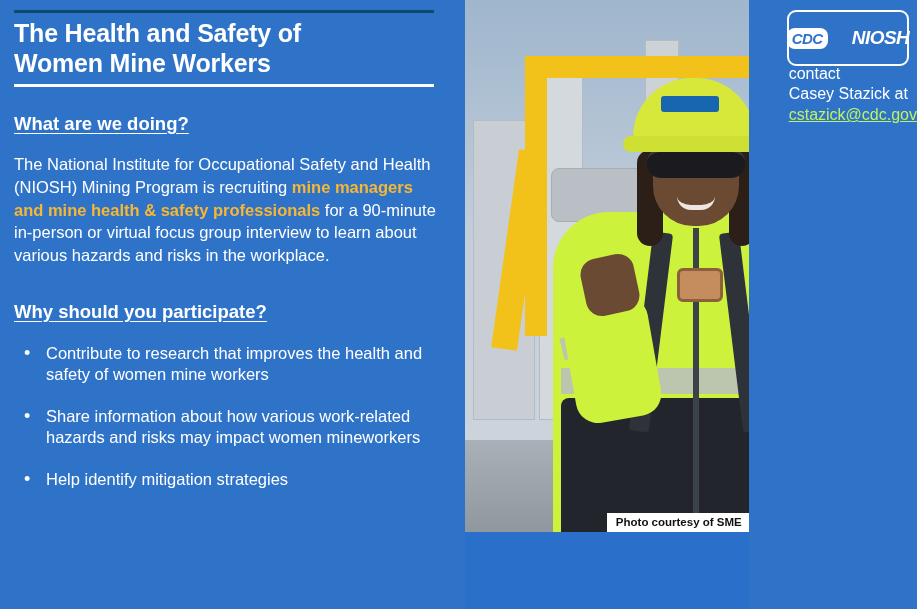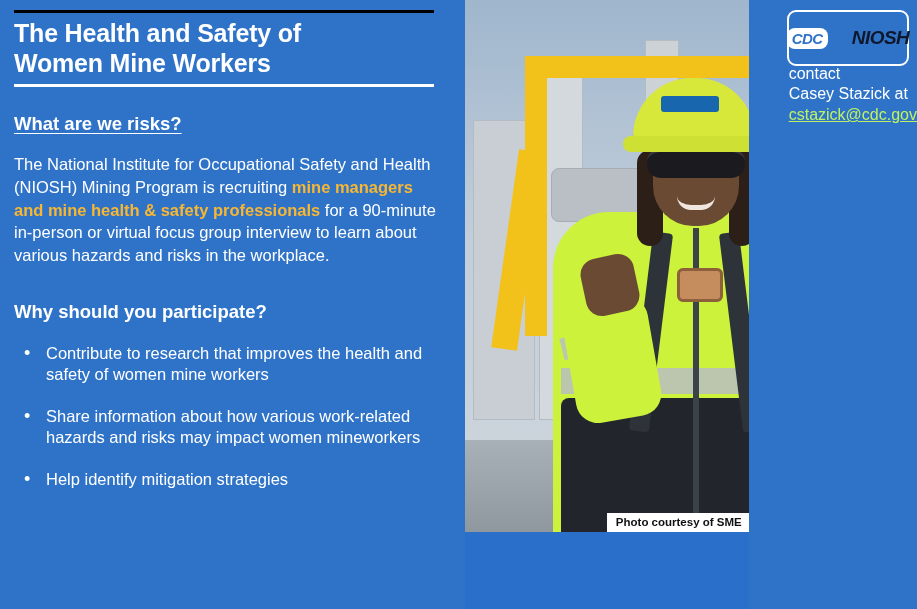--- a/index.html
+++ b/index.html
@@ -17,21 +17,21 @@
   
   .left-panel {
     width: 465px;
     height: 609px;
     background: #2f73c8;
     padding: 10px 22px 0 14px;
     color: #ffffff;
     position: relative;
   }
   .title-block {
-    border-top: 3px solid #000000;
+    border-top: 3px solid #0c4a6e;
     border-bottom: 3px solid #ffffff;
     padding: 6px 0 6px 0;
     margin-bottom: 26px;
     width: 420px;
   }
   .title-block h1 {
     font-size: 25px;
     line-height: 1.18;
     font-weight: bold;
     letter-spacing: -0.2px;
@@ -49,20 +49,21 @@
     width: 432px;
     margin-bottom: 34px;
   }
   .hl {
     color: #f7b733;
     font-weight: bold;
   }
   .section-head-2 {
     font-size: 18.5px;
     font-weight: bold;
+    text-decoration: underline;
     text-underline-offset: 3px;
     margin-bottom: 20px;
   }
   ul.benefits {
     list-style: none;
     padding-left: 4px;
   }
   ul.benefits li {
     position: relative;
     padding-left: 28px;
@@ -233,21 +234,21 @@
     background: #ffffff;
     color: #2f73c8;
     font-weight: bold;
     font-size: 15px;
     font-style: italic;
     letter-spacing: -0.5px;
     padding: 2px 5px;
     border-radius: 8px;
   }
   .niosh-mark {
-    color: #0f172a;
+    color: #ffffff;
     font-weight: bold;
     font-style: italic;
     font-size: 19px;
     letter-spacing: -0.5px;
     margin-left: 18px;
   }
 </style>
 </head>
 <body>
 
@@ -255,21 +256,21 @@
 
   <div class="left-panel">
 
     <div class="title-block">
       <h1>
         <span>The Health and Safety of</span><br>
         <span>Women Mine Workers</span>
       </h1>
     </div>
 
-    <div class="section-head">What are we risks?</div>
+    <div class="section-head">What are we doing?</div>
 
     <p class="body-text"><span>The National Institute for Occupational Safety and Health (NIOSH) Mining Program is recruiting </span><span class="hl">mine managers and mine health &amp; safety professionals</span><span> for a 90-minute in-person or virtual focus group interview to learn about various hazards and risks in the workplace.</span></p>
 
     <div class="section-head-2">Why should you participate?</div>
 
     <ul class="benefits">
       <li>Contribute to research that improves the health and safety of women mine workers</li>
       <li>Share information about how various work-related hazards and risks may impact women mineworkers</li>
       <li>Help identify mitigation strategies</li>
     </ul>

